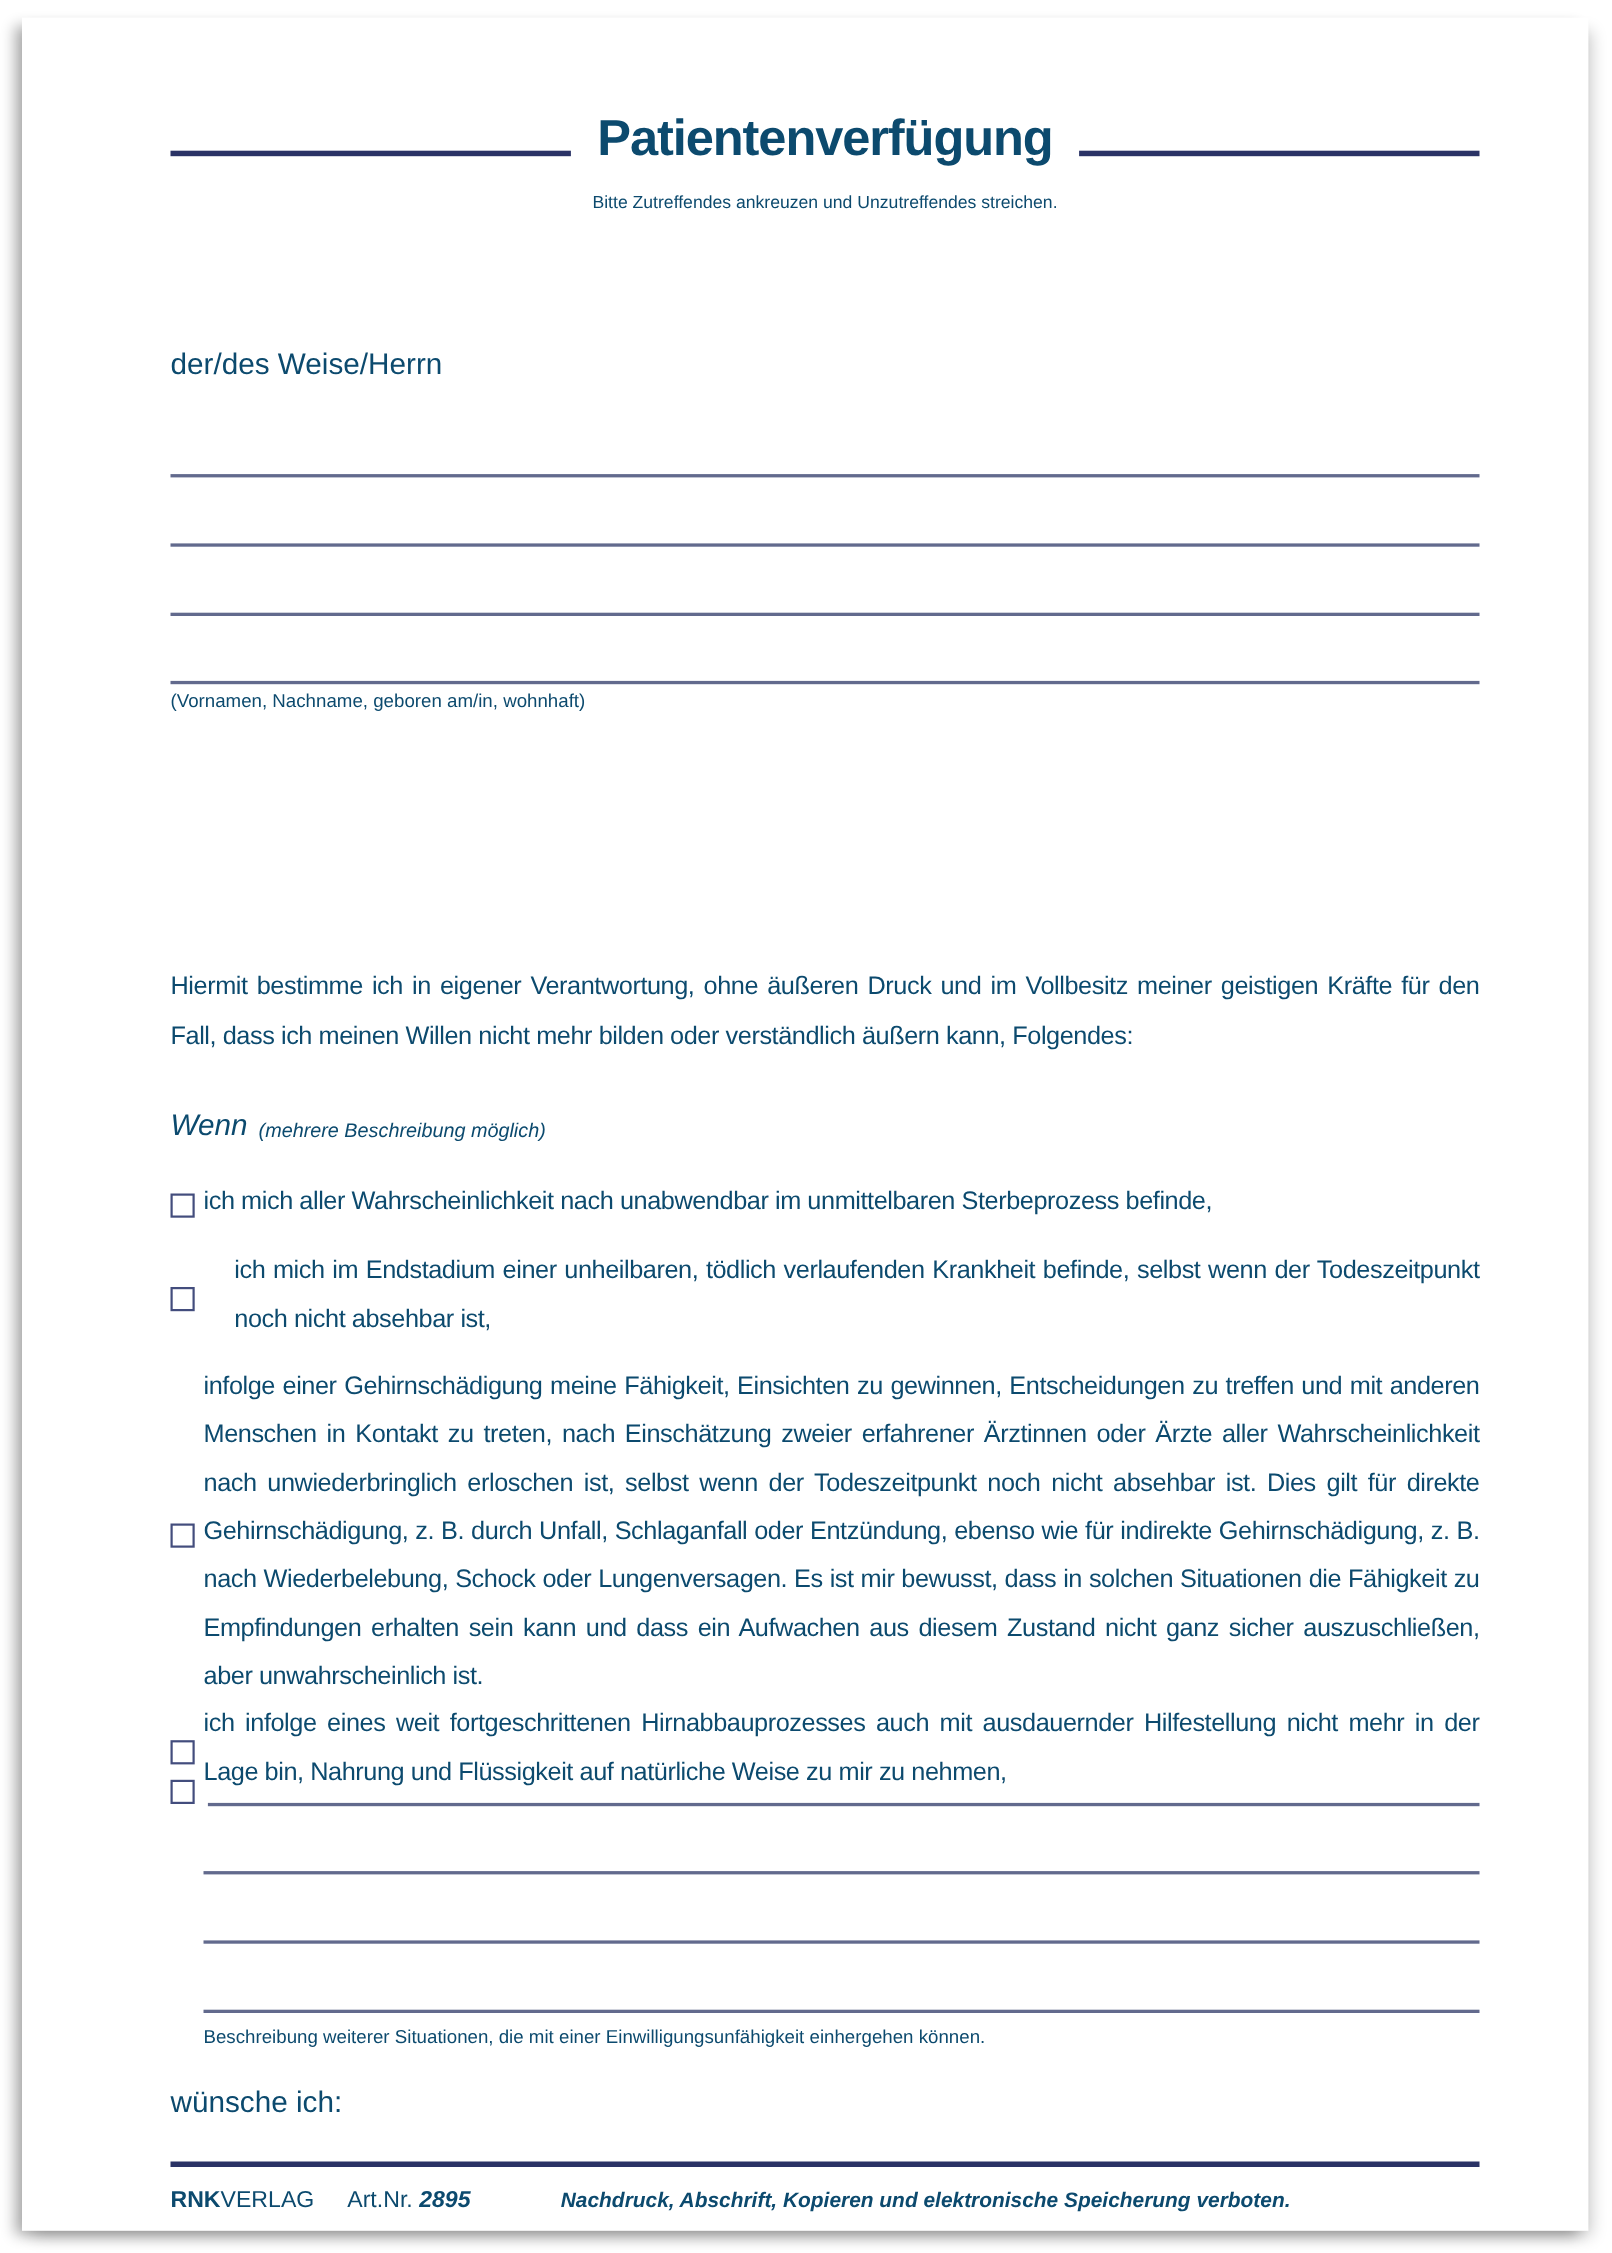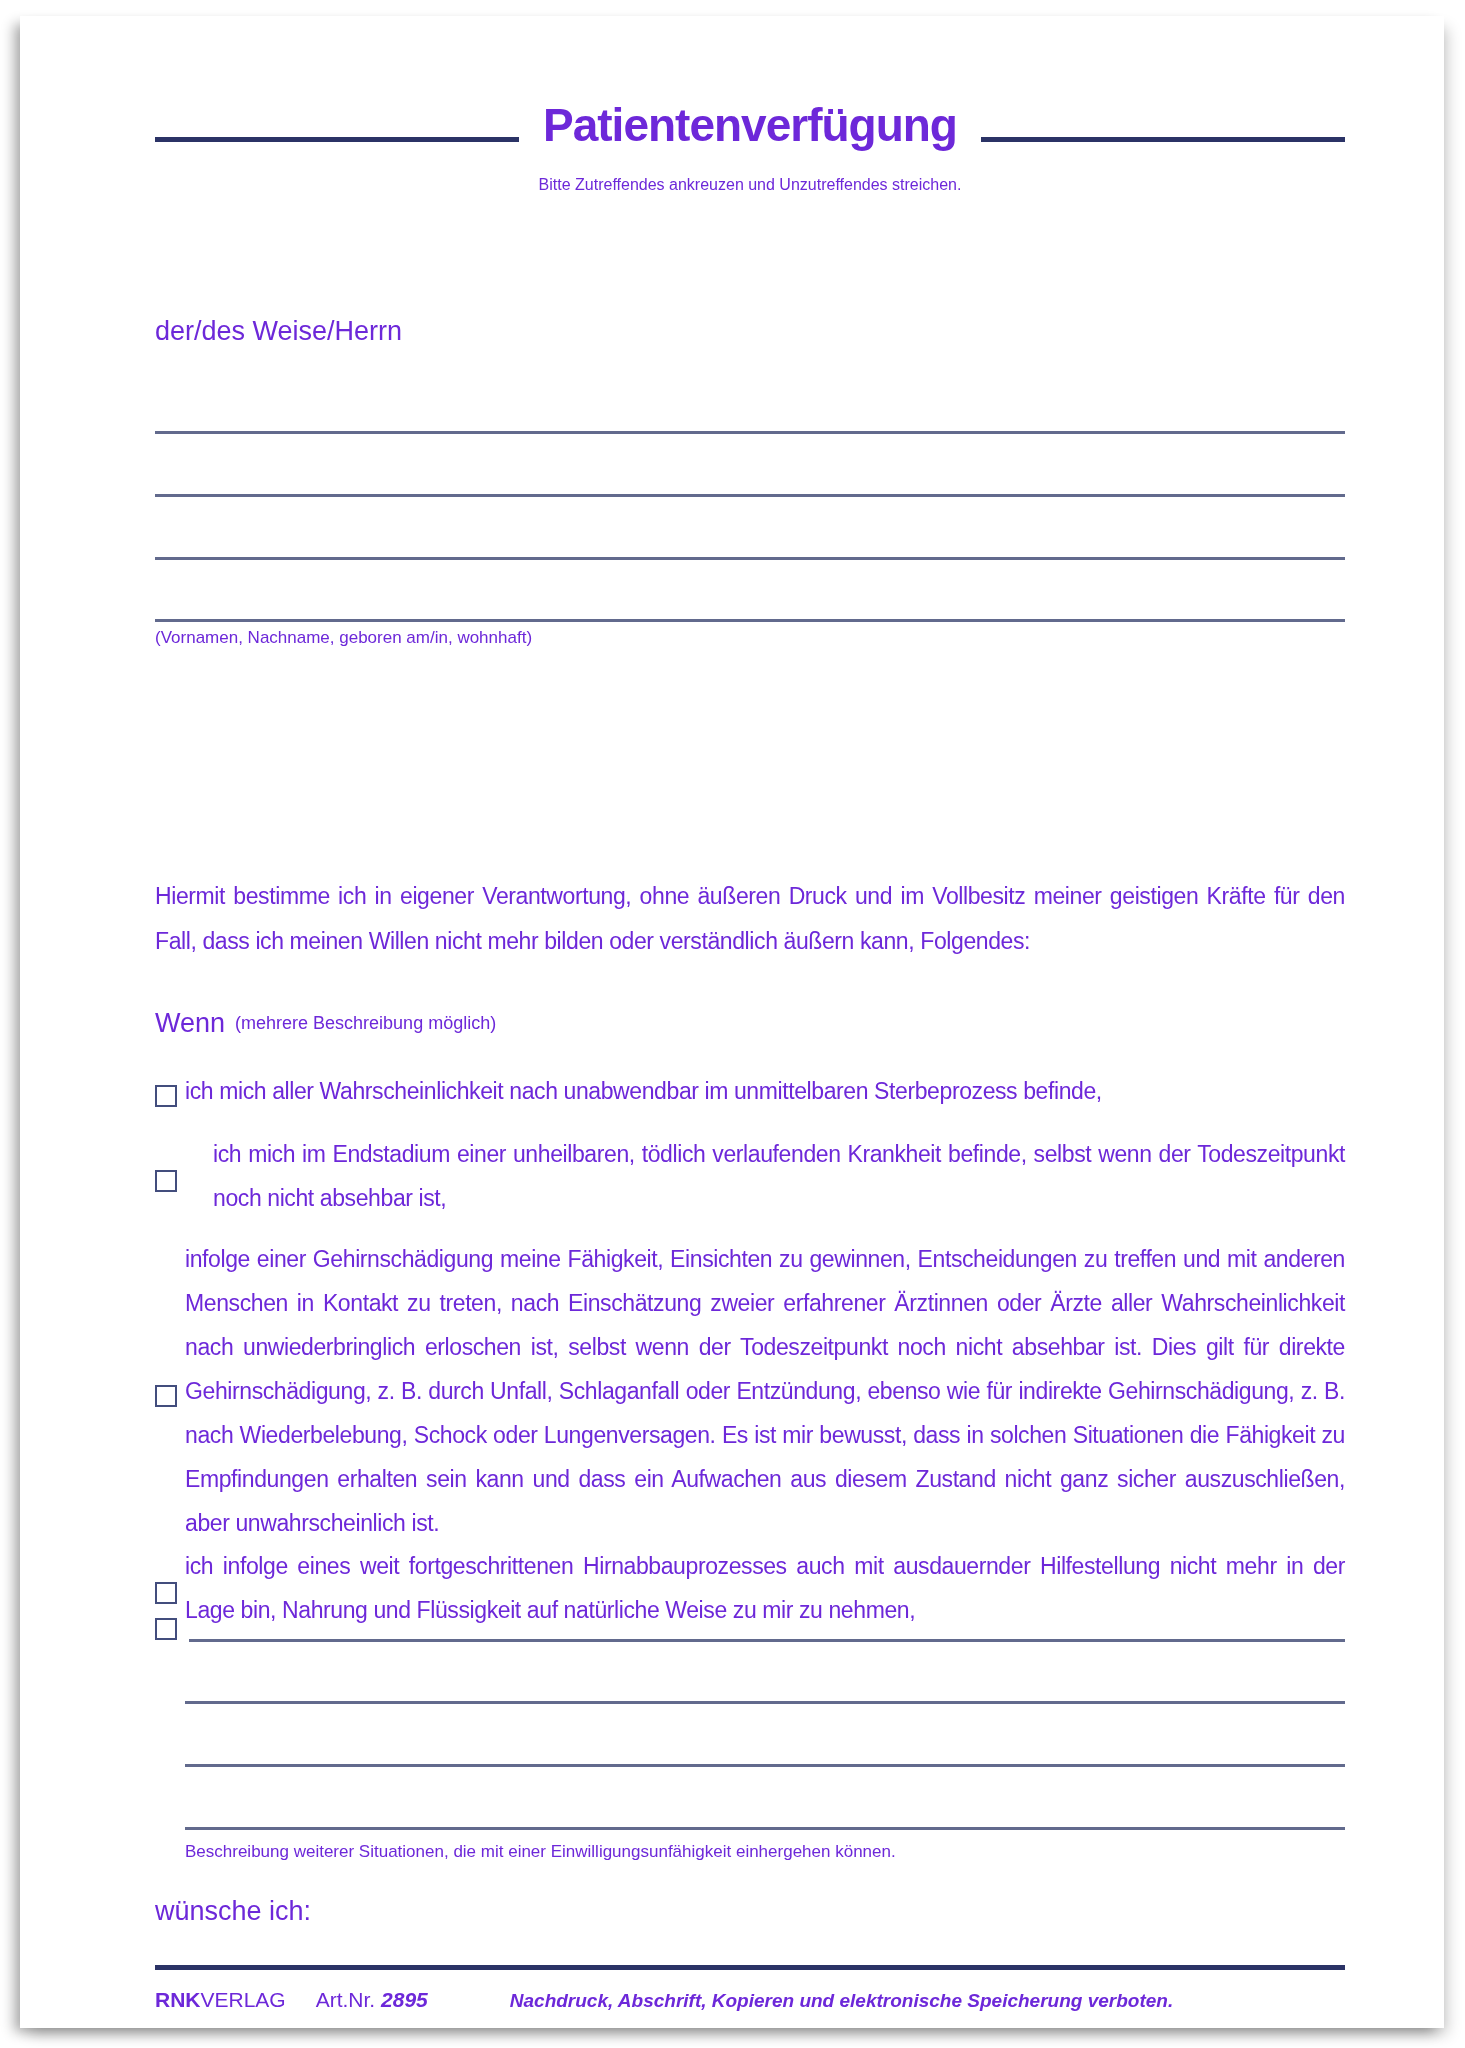--- a/index.html
+++ b/index.html
@@ -20,21 +20,21 @@
   .paper {
     position: absolute;
     left: 20px;
     top: 16px;
     width: 1424px;
     height: 2012px;
     background: #ffffff;
     box-shadow: -8px 6px 12px -2px rgba(0,0,0,0.32),
                  6px 9px 14px -3px rgba(0,0,0,0.22);
   }
-  .paper * { color: #6d28d9; }
+  .paper * { color: #0c4a6e; }
 
   
   .title-row {
     position: absolute;
     left: 135px;
     width: 1190px;
     top: 84px;
     display: flex;
     align-items: flex-end;
     gap: 24px;
@@ -101,22 +101,23 @@
     line-height: 45px;
     text-align: justify;
   }
 
   
   .wenn-row {
     position: absolute;
     left: 135px;
     top: 992px;
     display: flex;
-    align-items: center;
+    align-items: flex-end;
     gap: 10px;
+    font-style: italic;
   }
   .wenn { font-size: 27px; }
   .wenn-note { font-size: 18px; }
 
   .cond {
     position: absolute;
     left: 135px;
     width: 1190px;
     display: flex;
     align-items: center;

